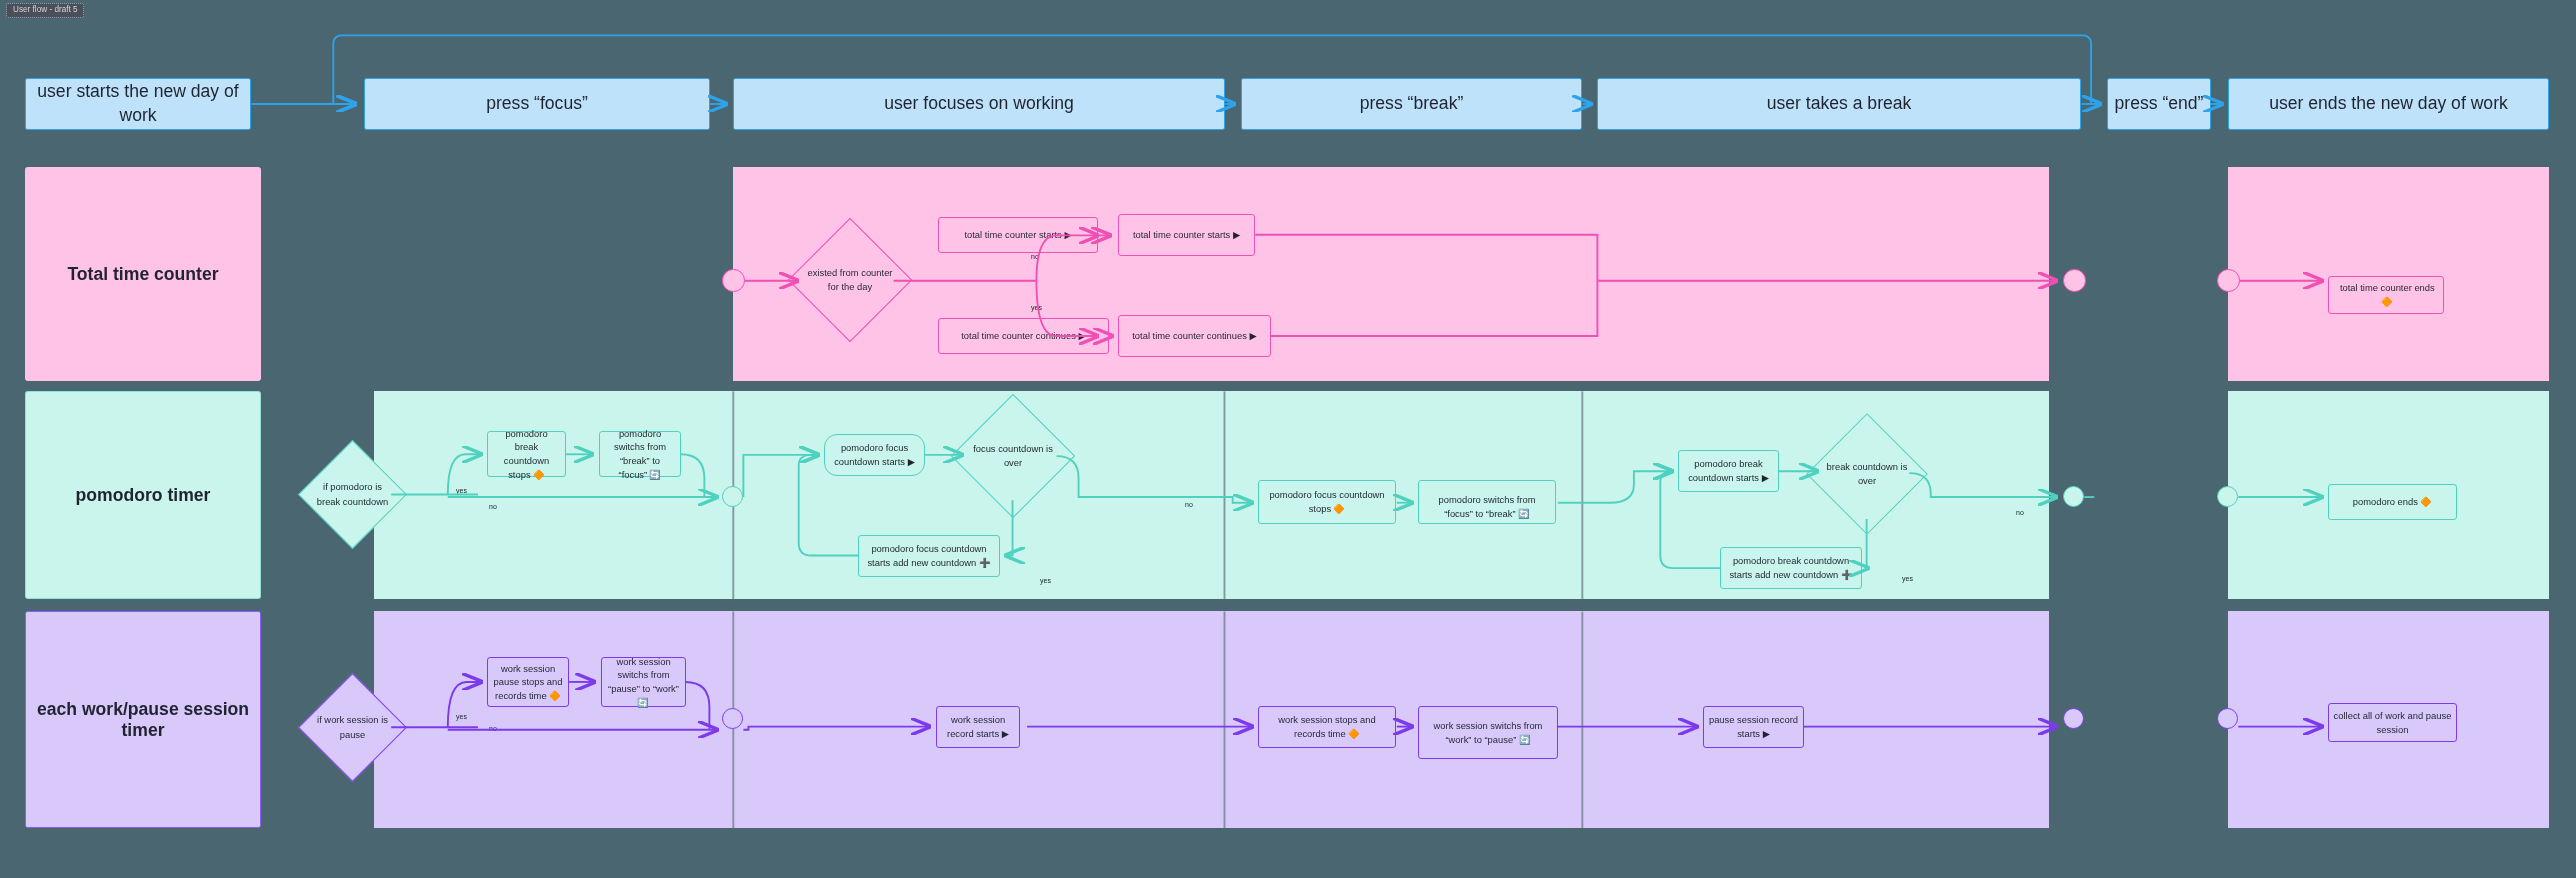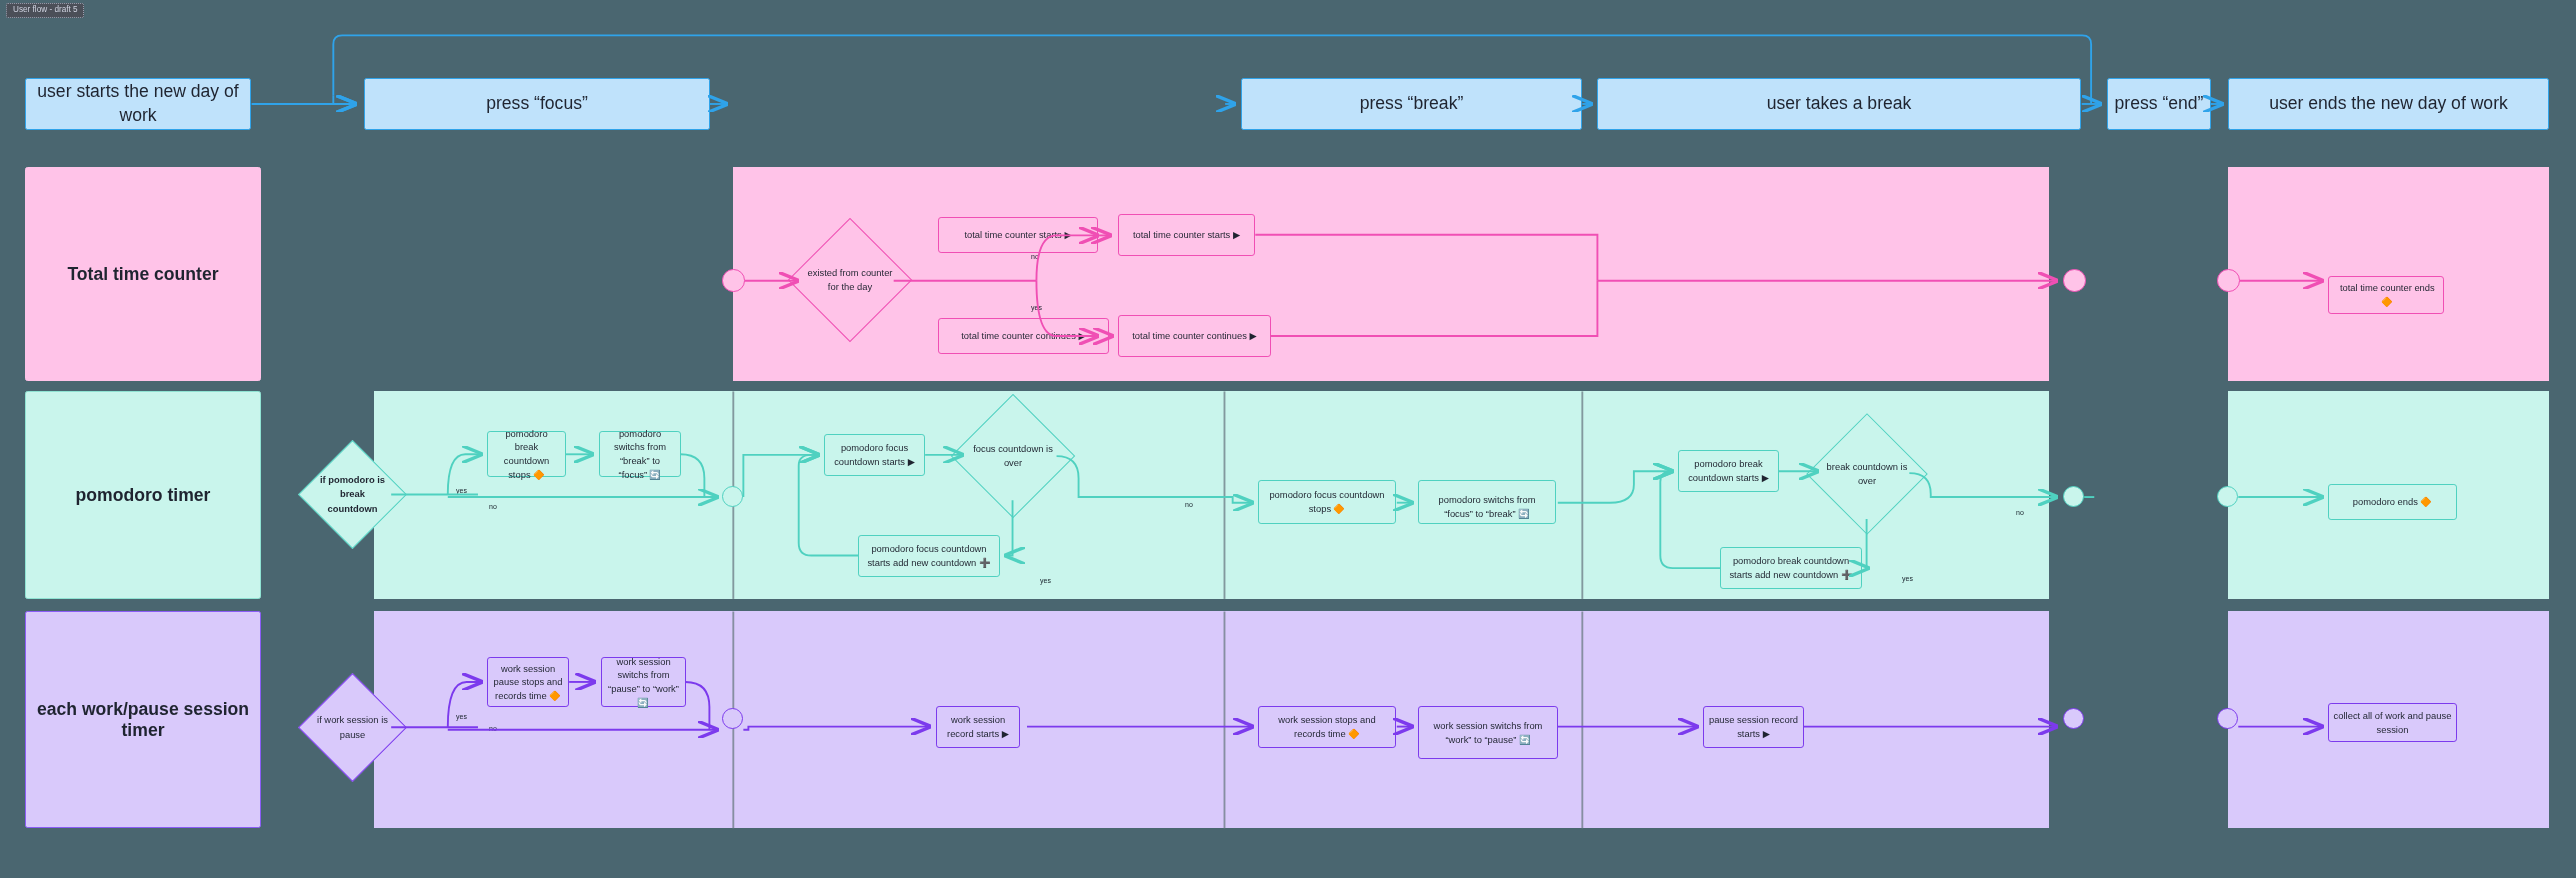--- a/index.html
+++ b/index.html
@@ -118,20 +118,23 @@
       <line x1="2516" y1="972" x2="2516" y2="1317"></line>
     </g>
   </svg>
 
   <div class="node top-box" style="left:25px;top:78px;width:226px;height:52px;">
     <span>user starts the new day of work</span>
   </div>
   <div class="node top-box" style="left:364px;top:78px;width:346px;height:52px;">
     <span>press “focus”</span>
   </div>
+  <div class="node top-box" style="left:733px;top:78px;width:492px;height:52px;">
+    <span>user focuses on working</span>
+  </div>
   <div class="node top-box" style="left:1241px;top:78px;width:341px;height:52px;">
     <span>press “break”</span>
   </div>
   <div class="node top-box" style="left:1597px;top:78px;width:484px;height:52px;">
     <span>user takes a break</span>
   </div>
   <div class="node top-box" style="left:2107px;top:78px;width:104px;height:52px;">
     <span>press “end”</span>
   </div>
   <div class="node top-box" style="left:2228px;top:78px;width:321px;height:52px;">
@@ -170,33 +173,33 @@
 
   <div class="circle pink" style="left:2063px;top:269px;width:22.6px;height:22.6px;"></div>
   <div class="circle pink" style="left:2217px;top:269px;width:22.6px;height:22.6px;"></div>
   <div class="pbox pink" style="left:2328px;top:276px;width:116px;height:38px;padding-left:7px;">
     <span>total time counter ends 🔶</span>
   </div>
 
   <div class="edge-label" style="left:1031px;top:253px;">no</div>
   <div class="edge-label" style="left:1031px;top:304px;">yes</div>
 
-  <div class="diamond teal" style="left:314px;top:456px;width:77px;height:77px;font-weight:bold;">
+  <div class="diamond teal" style="left:314px;top:456px;width:77px;height:77px;">
     <span class="dshape"></span>
     <span class="dtext">if pomodoro is break countdown</span>
   </div>
   <div class="pbox teal" style="left:487px;top:431px;width:79px;height:46px;">
     <span>pomodoro break countdown stops 🔶</span>
   </div>
   <div class="pbox teal" style="left:599px;top:431px;width:82px;height:46px;">
     <span>pomodoro switchs from “break” to “focus” 🔄</span>
   </div>
   <div class="circle teal" style="left:722px;top:486px;width:21.4px;height:21.4px;"></div>
 
-  <div class="pbox teal" style="left:824px;top:434px;width:101px;height:42px;">
+  <div class="pbox teal" style="left:824px;top:434px;width:101px;height:42px;border-radius:13px;">
     <span>pomodoro focus countdown starts ▶</span>
   </div>
   <div class="diamond teal" style="left:969px;top:412px;width:88px;height:88px;">
     <span class="dshape"></span>
     <span class="dtext">focus countdown is over</span>
   </div>
   <div class="pbox teal" style="left:858px;top:535px;width:142px;height:42px;">
     <span>pomodoro focus countdown starts add new countdown ➕</span>
   </div>
 

